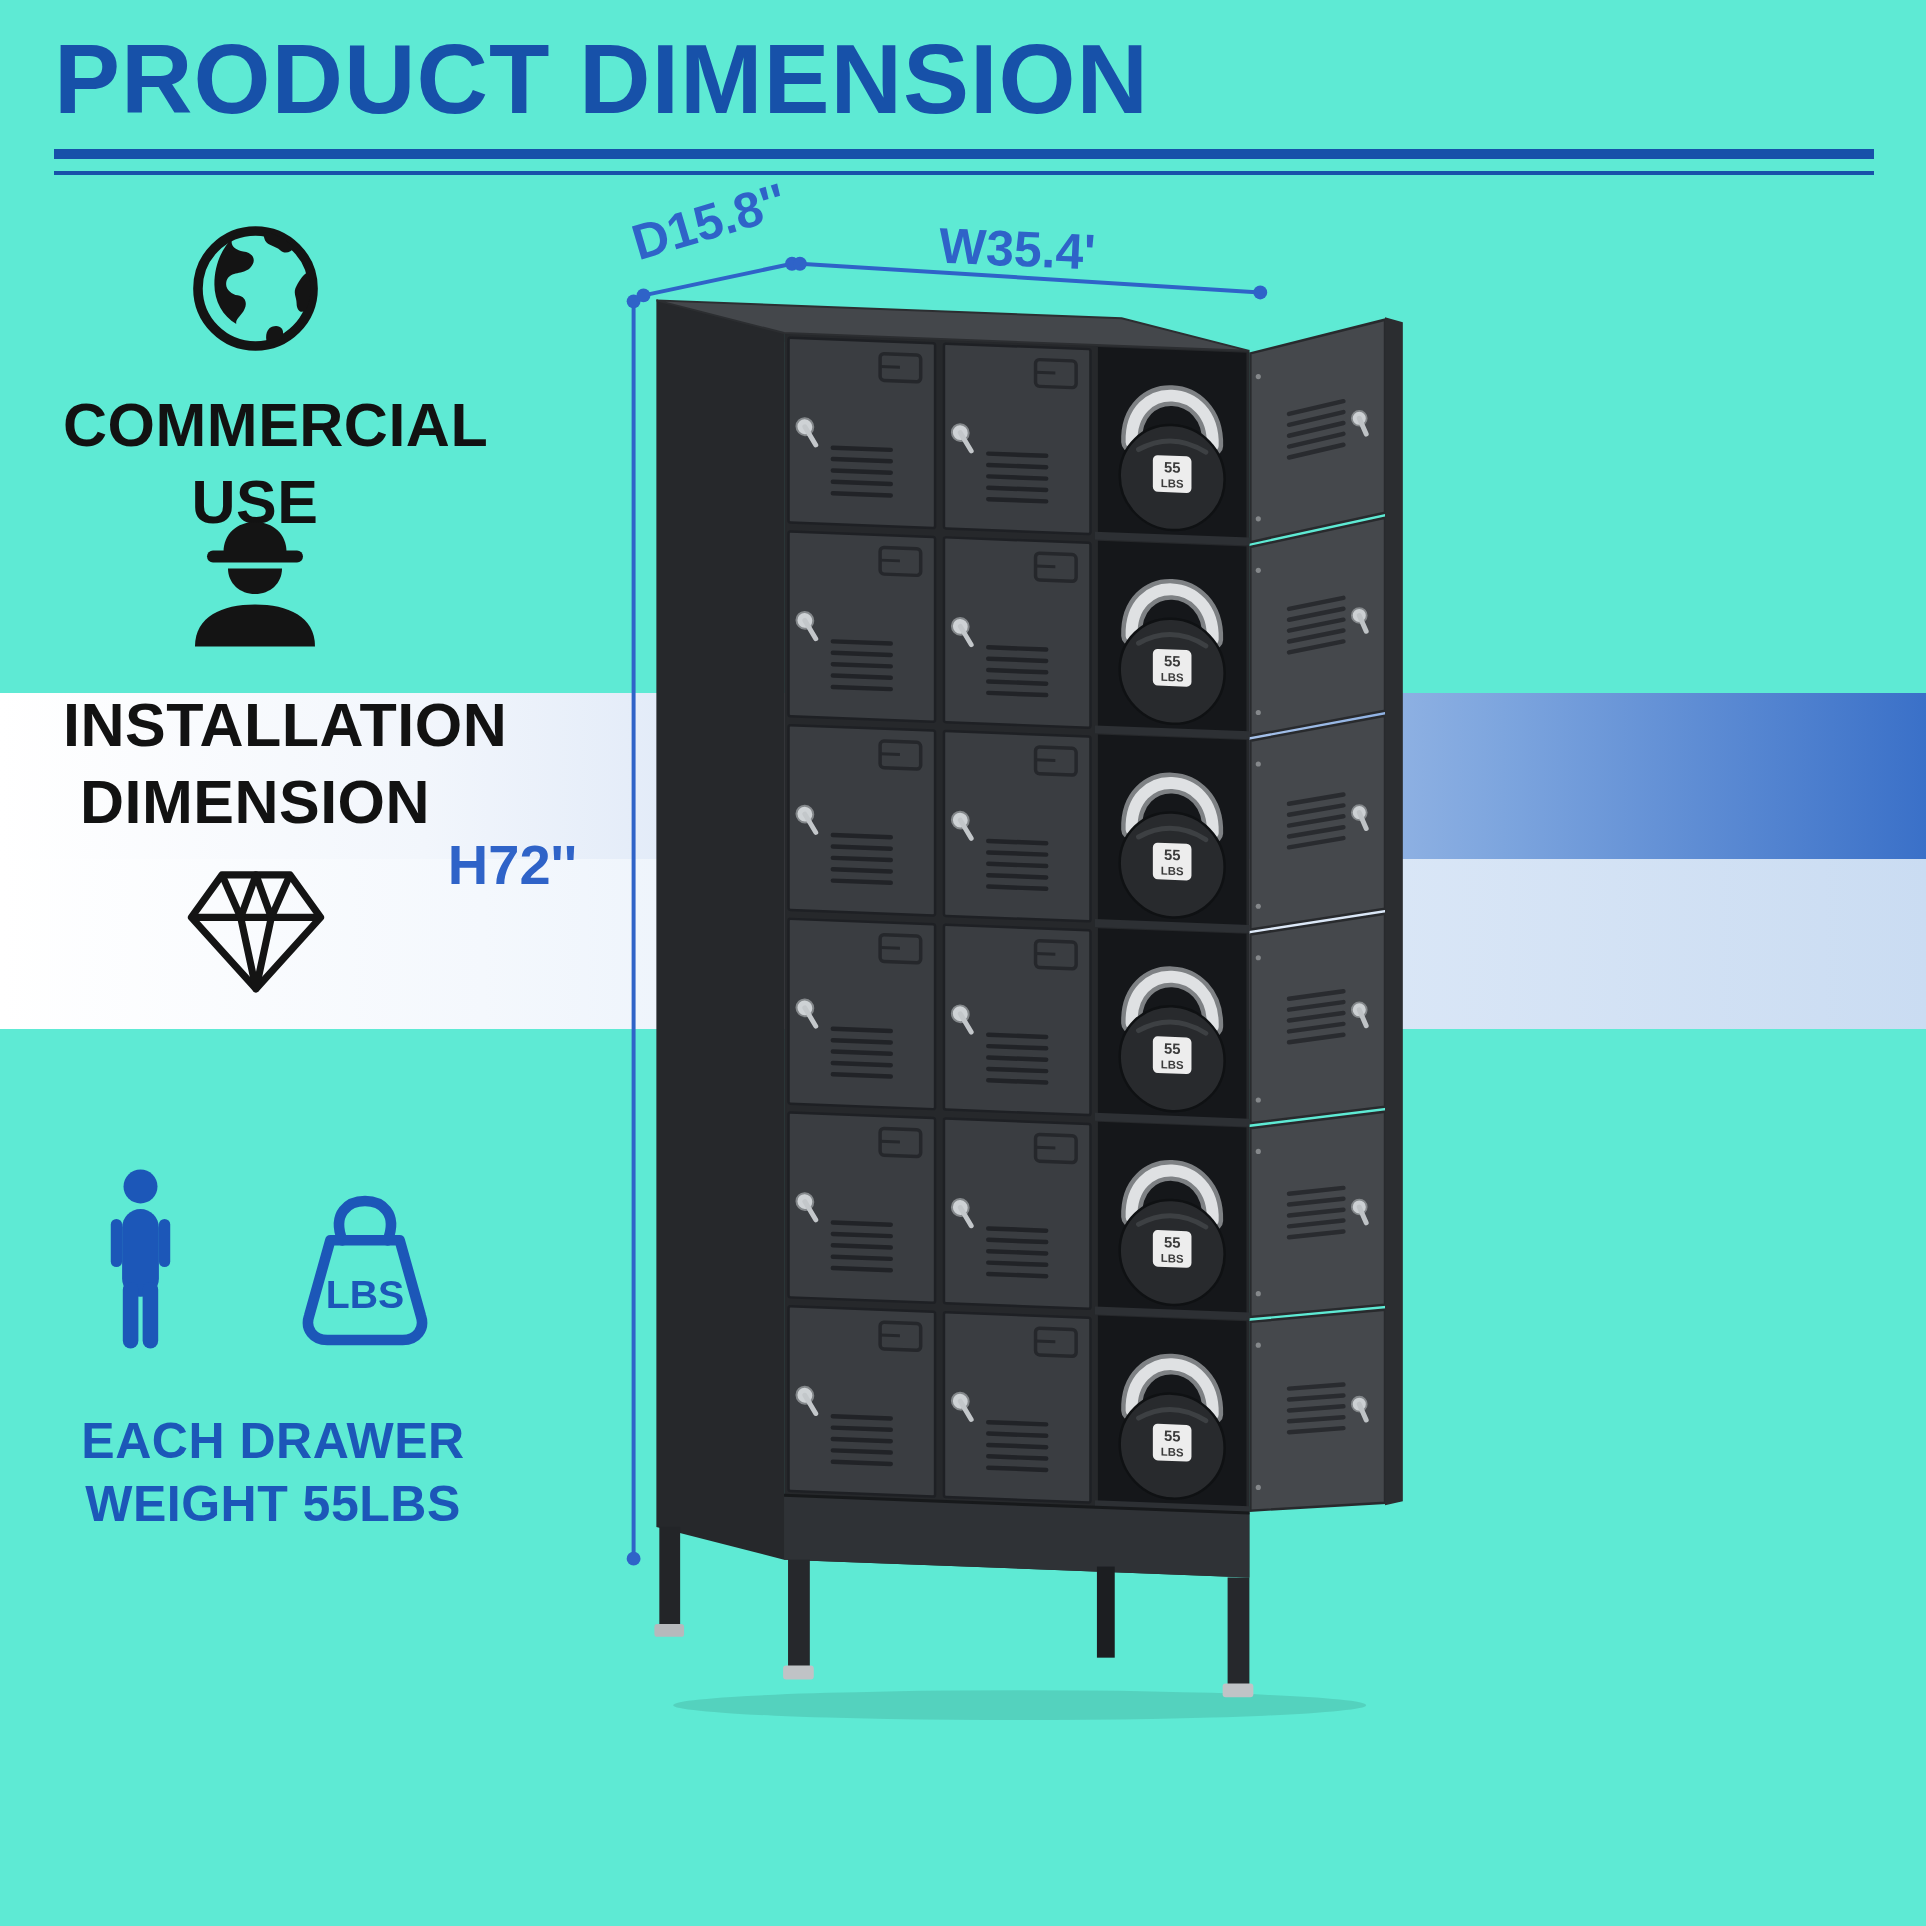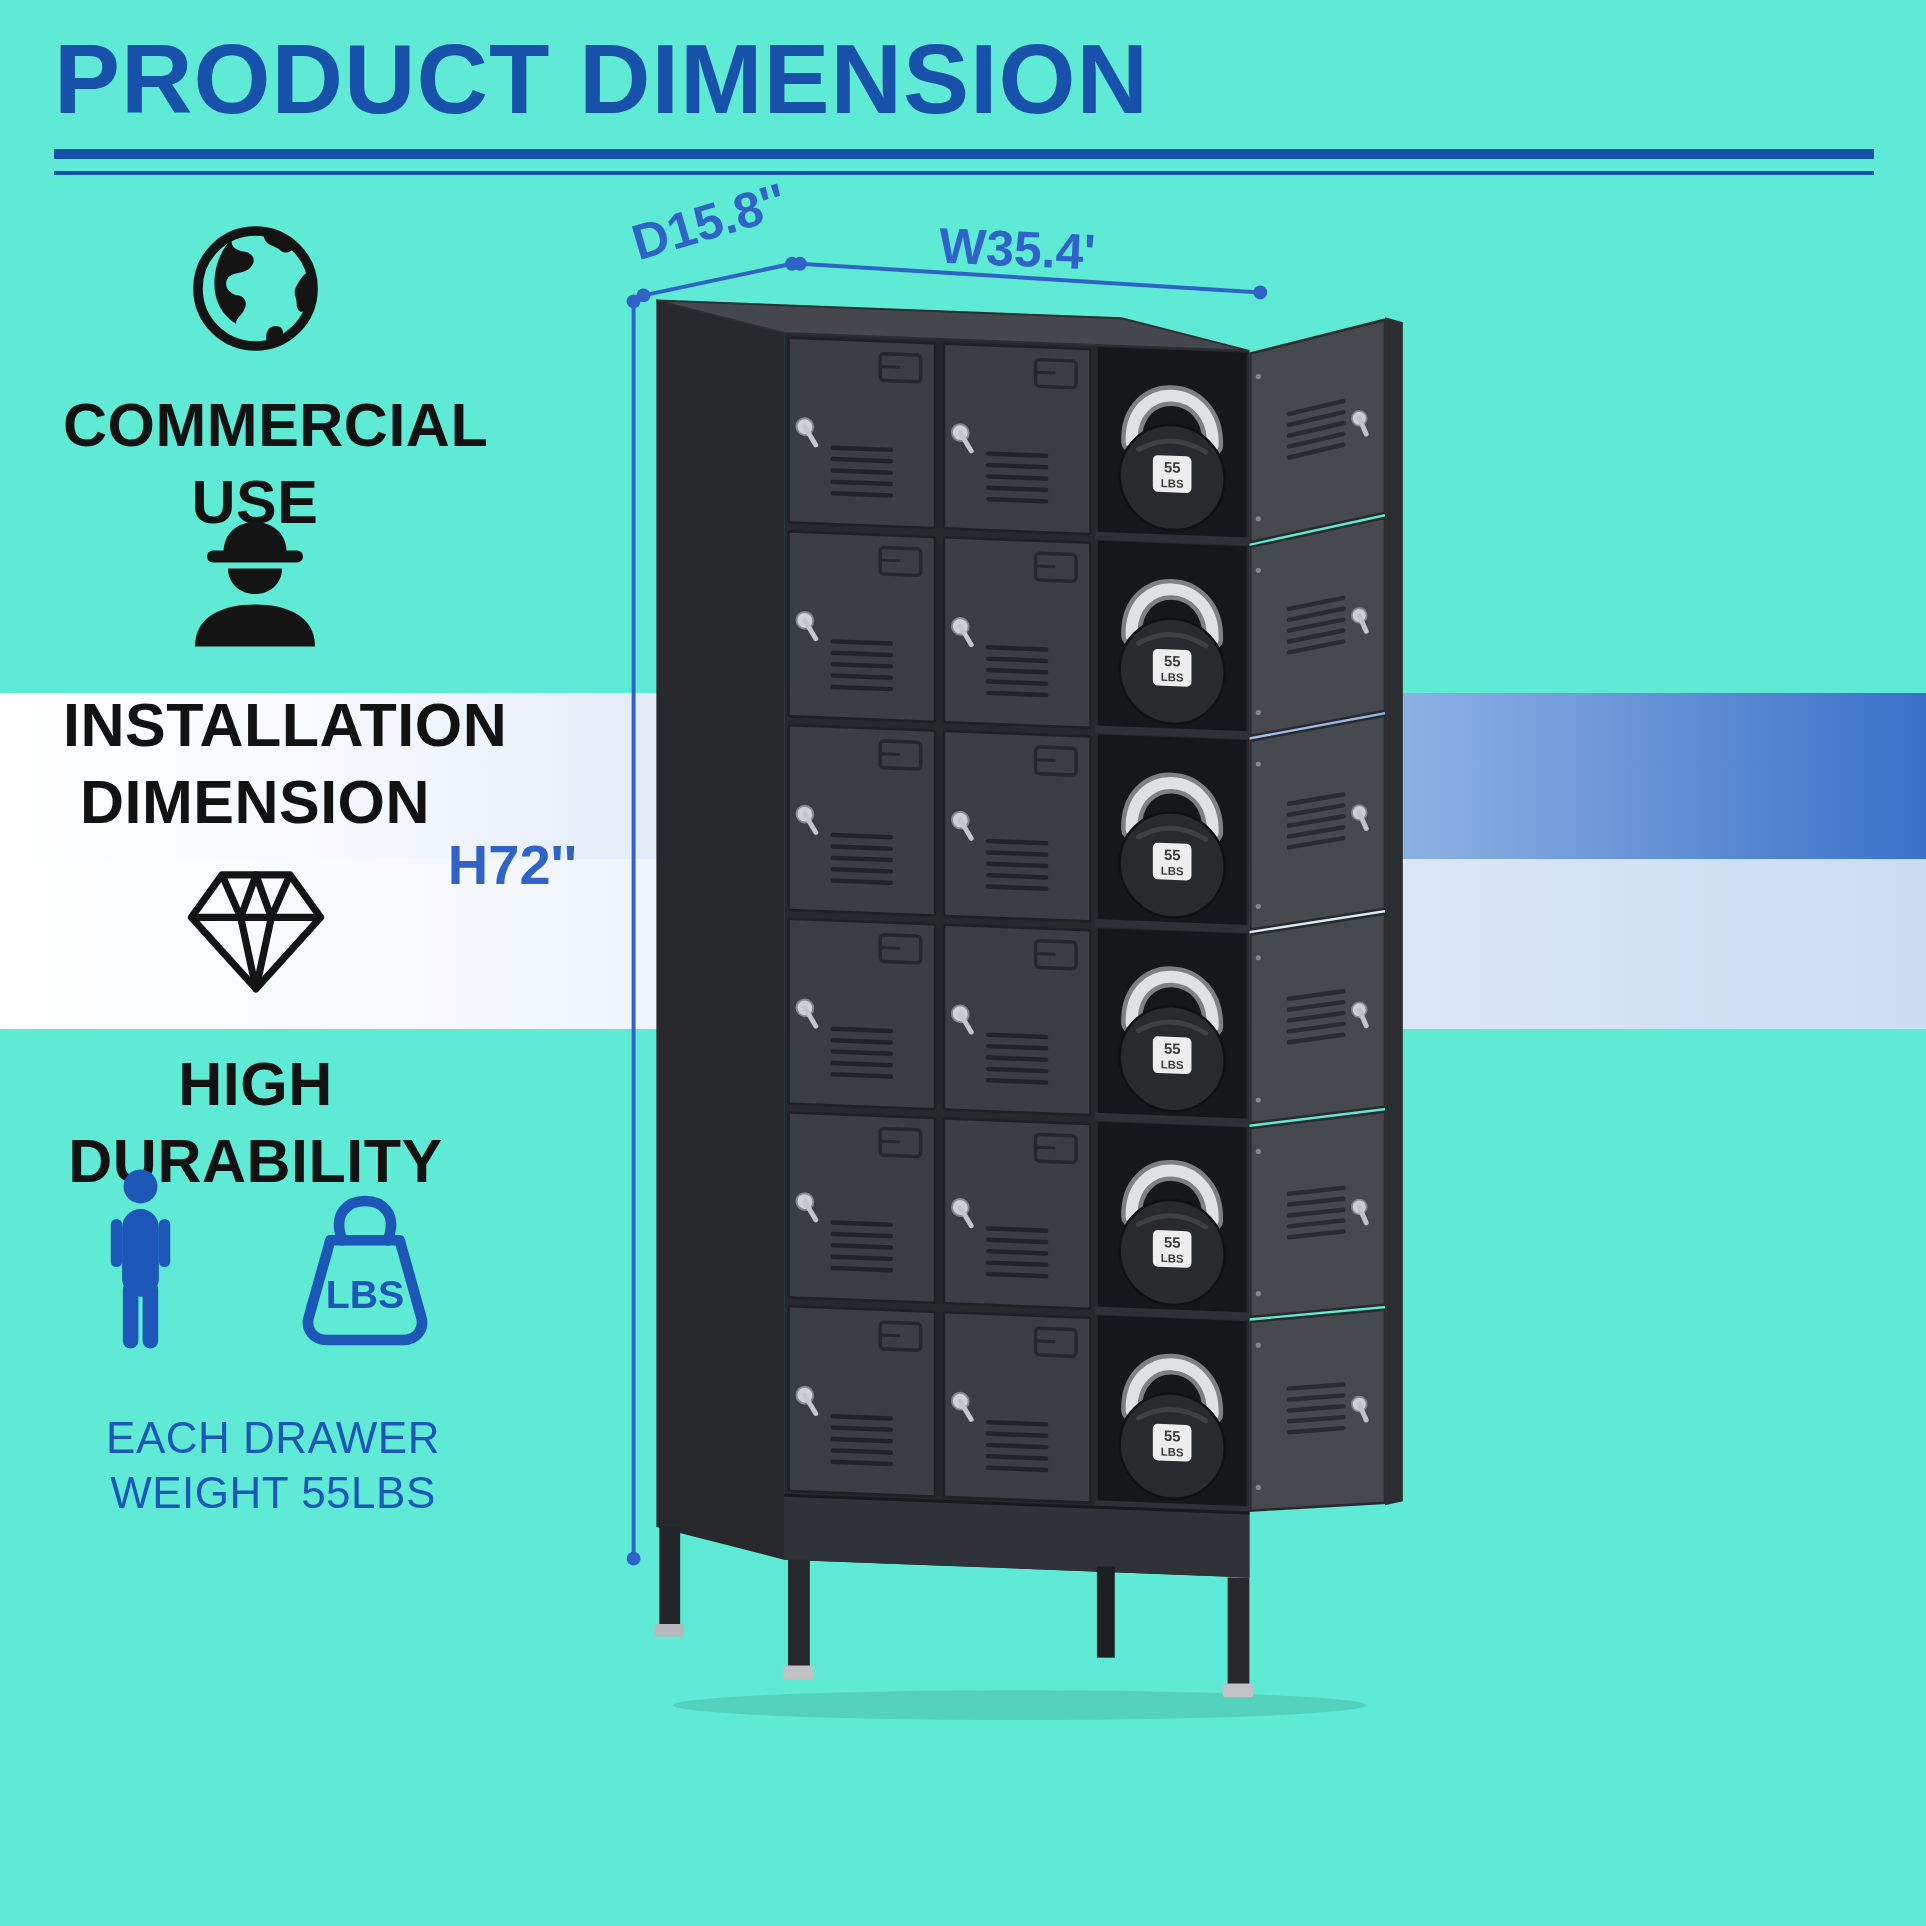--- a/index.html
+++ b/index.html
@@ -15,21 +15,21 @@
   #rule-thin  { top:171px; height:4px; }
 
   .band { left:0; width:1927px; }
   #band-upper { top:693px; height:166px;
     background:linear-gradient(90deg,#ffffff 0%,#f2f6fc 22%,#cddcf3 52%,#7da5de 78%,#3a70c8 100%); }
   #band-lower { top:859px; height:170px;
     background:linear-gradient(90deg,#ffffff 0%,#f4f8fd 25%,#dfeaf8 62%,#cadcf2 100%); }
 
   .feature { text-align:center; }
   .f-label { font-size:61px; font-weight:700; color:#121212; line-height:1.26; letter-spacing:0.5px; }
-  .f-label.blue { color:var(--feature-blue,#1c57b8); font-size:44px; font-weight:400; }
+  .f-label.blue { color:var(--feature-blue,#1c57b8); font-size:50px; font-weight:700; }
   .icon-row { display:flex; align-items:flex-end; justify-content:center; gap:34px; }
 
   .dim-label { font-size:50px; font-weight:800; color:var(--dimension-blue,#2f63c8); white-space:nowrap; }
   #dim-height { font-size:56px; text-align:center; width:203px; }
   #dim-depth  { transform:rotate(-16.5deg); transform-origin:left bottom; }
   #dim-width  { transform:rotate(2.5deg); }
 
   svg { display:block; margin:0 auto; }
   .feature svg { margin-bottom:30px; }
 </style>
@@ -68,21 +68,20 @@
 
   <div class="abs feature" style="left:26px;top:846px;width:459px">
     <svg width="170" height="170" viewBox="0 0 100 100">
       <g fill="none" stroke="#141414" stroke-width="4.2" stroke-linejoin="round">
         <path d="M30 17 h40 l18 25 -38 42 -38-42 z"></path>
         <path d="M12 42 h76"></path>
         <path d="M30 17 l11 25 9-25 9 25 11-25"></path>
         <path d="M41 42 l9 42 9-42"></path>
       </g>
     </svg>
-    <div class="f-label">HIGH DURABILITY</div>
   </div>
 
   <div class="abs feature" style="left:65px;top:1168px;width:416px">
     <div class="icon-row">
       <svg width="85" height="184" viewBox="0 0 60 130">
         <g fill="#1c57b8" stroke="#1c57b8">
           <circle cx="30" cy="13" r="12" stroke="none"></circle>
           <line x1="30" y1="42" x2="30" y2="78" stroke-width="26" stroke-linecap="round"></line>
           <line x1="13" y1="40" x2="13" y2="66" stroke-width="8" stroke-linecap="round"></line>
           <line x1="47" y1="40" x2="47" y2="66" stroke-width="8" stroke-linecap="round"></line>

